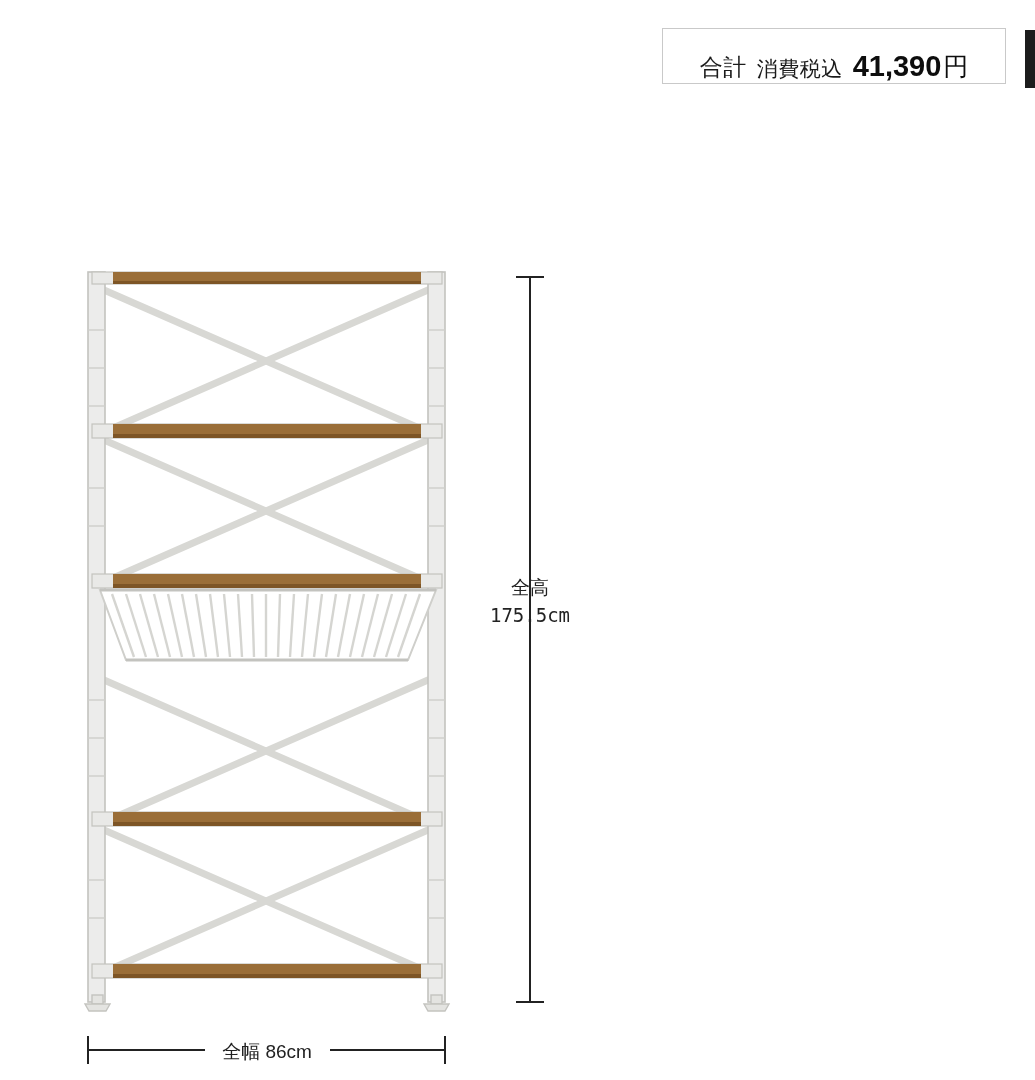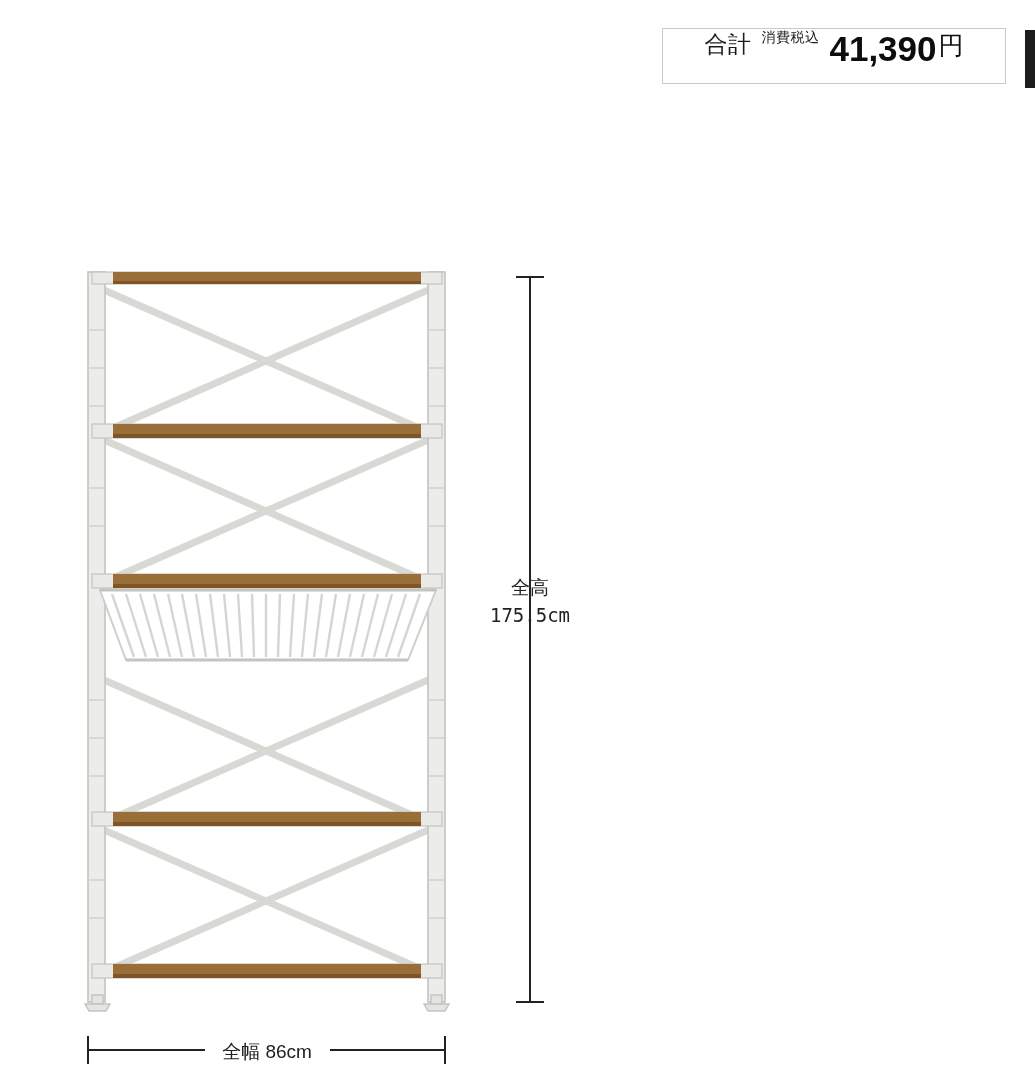--- a/index.html
+++ b/index.html
@@ -19,37 +19,37 @@
   #price-badge {
     position: absolute;
     top: 28px;
     left: 662px;
     width: 344px;
     height: 56px;
     border: 1px solid #c9c9c9;
     background: #ffffff;
     box-sizing: border-box;
     display: flex;
-    align-items: flex-start;
+    align-items: flex-end;
     justify-content: center;
     white-space: nowrap;
   }
   #price-badge .lbl-total {
     font-size: 23px;
     color: #1b1b1b;
     letter-spacing: 0.5px;
   }
   #price-badge .lbl-tax {
-    font-size: 14px;
+    font-size: 21px;
     color: #1b1b1b;
     margin-left: 10px;
     letter-spacing: 0.5px;
   }
   #price-badge .amount {
-    font-size: 35px;
+    font-size: 29px;
     font-weight: bold;
     color: #0d0d0d;
     margin-left: 10px;
     letter-spacing: 0px;
   }
   #price-badge .yen {
     font-size: 25px;
     color: #0d0d0d;
     margin-left: 2px;
   }

